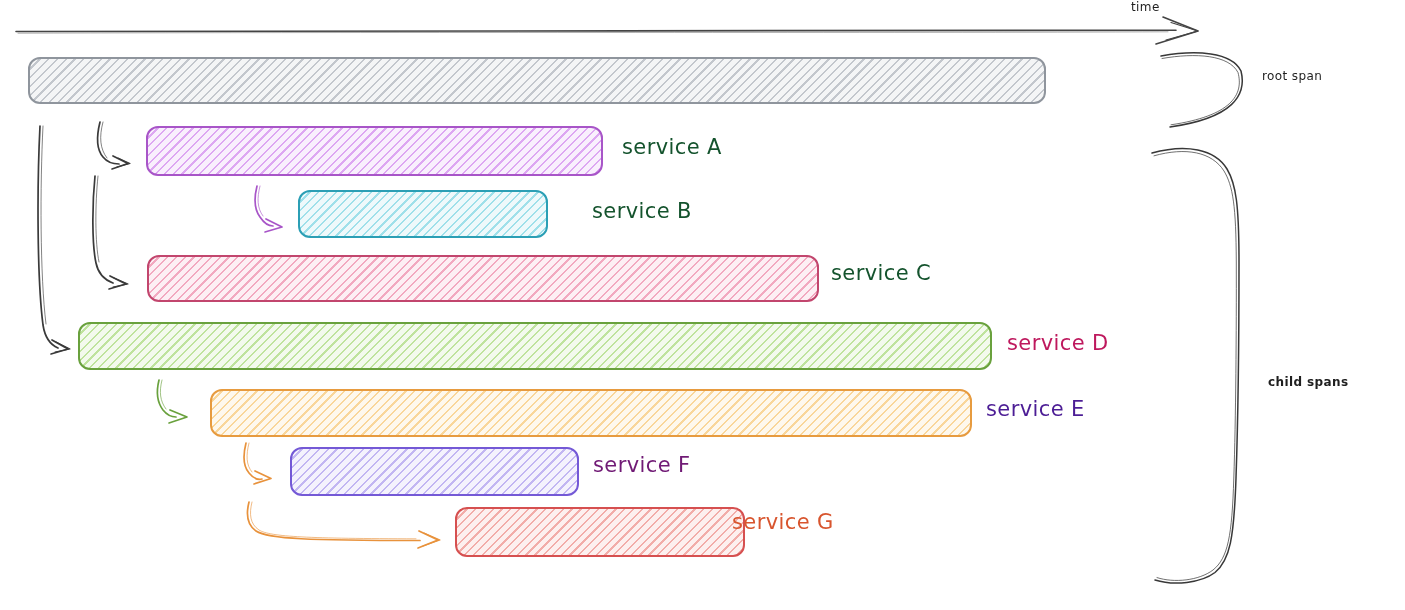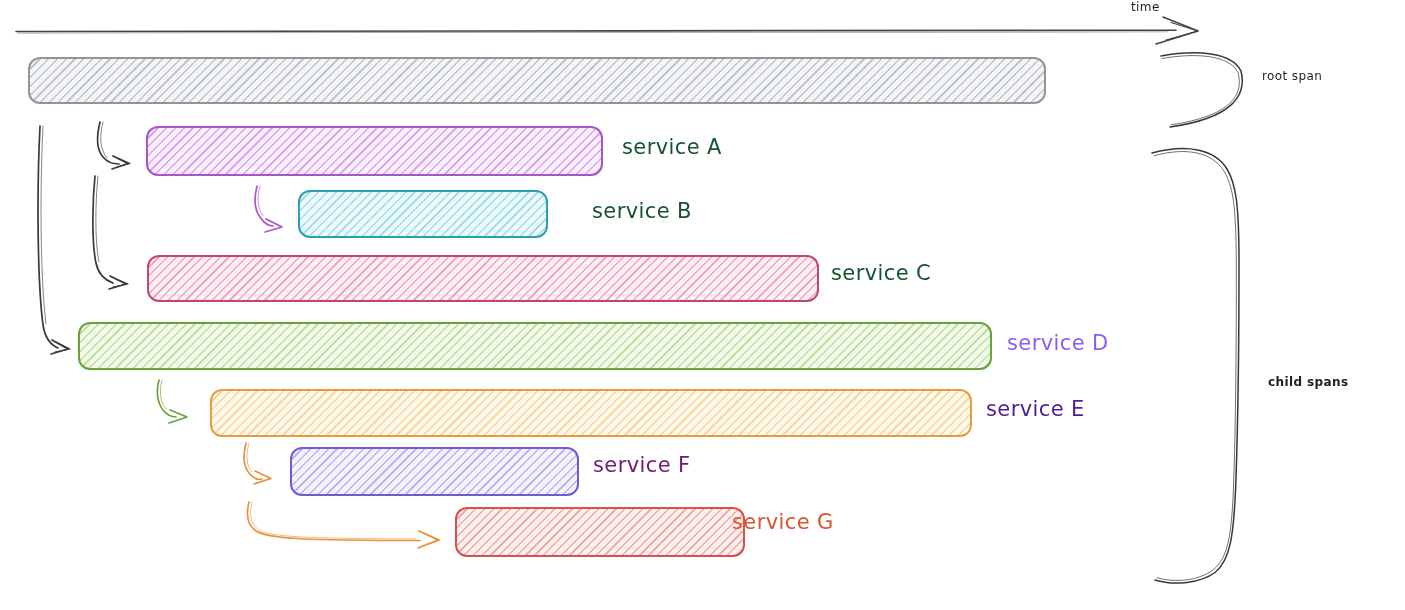--- a/index.html
+++ b/index.html
@@ -32,21 +32,21 @@
   <div class="bar" style="left: 298px; top: 190px; width: 250px; height: 48px; border-color: rgb(43, 159, 181); background-color: rgba(159, 224, 234, 0.18); background-image: repeating-linear-gradient(135deg, rgb(159, 224, 234) 0px, rgb(159, 224, 234) 1.6px, transparent 1.6px, transparent 6.2px);"></div>
   <div class="bar" style="left: 147px; top: 255px; width: 672px; height: 47px; border-color: rgb(194, 70, 110); background-color: rgba(242, 169, 192, 0.18); background-image: repeating-linear-gradient(135deg, rgb(242, 169, 192) 0px, rgb(242, 169, 192) 1.6px, transparent 1.6px, transparent 6.2px);"></div>
   <div class="bar" style="left: 78px; top: 322px; width: 914px; height: 48px; border-color: rgb(105, 161, 61); background-color: rgba(191, 227, 157, 0.18); background-image: repeating-linear-gradient(135deg, rgb(191, 227, 157) 0px, rgb(191, 227, 157) 1.6px, transparent 1.6px, transparent 6.2px);"></div>
   <div class="bar" style="left: 210px; top: 389px; width: 762px; height: 48px; border-color: rgb(231, 155, 63); background-color: rgba(249, 214, 154, 0.18); background-image: repeating-linear-gradient(135deg, rgb(249, 214, 154) 0px, rgb(249, 214, 154) 1.6px, transparent 1.6px, transparent 6.2px);"></div>
   <div class="bar" style="left: 290px; top: 447px; width: 289px; height: 49px; border-color: rgb(116, 89, 214); background-color: rgba(194, 182, 242, 0.18); background-image: repeating-linear-gradient(135deg, rgb(194, 182, 242) 0px, rgb(194, 182, 242) 1.6px, transparent 1.6px, transparent 6.2px);"></div>
   <div class="bar" style="left: 455px; top: 507px; width: 290px; height: 50px; border-color: rgb(214, 80, 80); background-color: rgba(242, 173, 169, 0.18); background-image: repeating-linear-gradient(135deg, rgb(242, 173, 169) 0px, rgb(242, 173, 169) 1.6px, transparent 1.6px, transparent 6.2px);"></div>
 
   <div class="lbl" style="left: 622px; top: 135px; color: #14532d;">service A</div>
   <div class="lbl" style="left: 592px; top: 199px; color: #14532d;">service B</div>
   <div class="lbl" style="left: 831px; top: 261px; color: #14532d;">service C</div>
-  <div class="lbl" style="left: 1007px; top: 331px; color: #8b5cf6;">service D</div>
+  <div class="lbl" style="left: 1007px; top: 331px; color: #be185d;">service D</div>
   <div class="lbl" style="left: 986px; top: 397px; color: #4c1d95;">service E</div>
   <div class="lbl" style="left: 593px; top: 453px; color: #701a75;">service F</div>
   <div class="lbl" style="left: 732px; top: 510px; color: rgb(216, 85, 46);">service G</div>
 
   <div class="note" style="left:1131px; top:0px;">time</div>
   <div class="note" style="left:1262px; top:69px;">root span</div>
   <div class="note" style="left:1268px; top:375px;font-weight:bold;">child spans</div>
 
   <svg id="overlay" width="1405" height="610" viewBox="0 0 1405 610">
 

